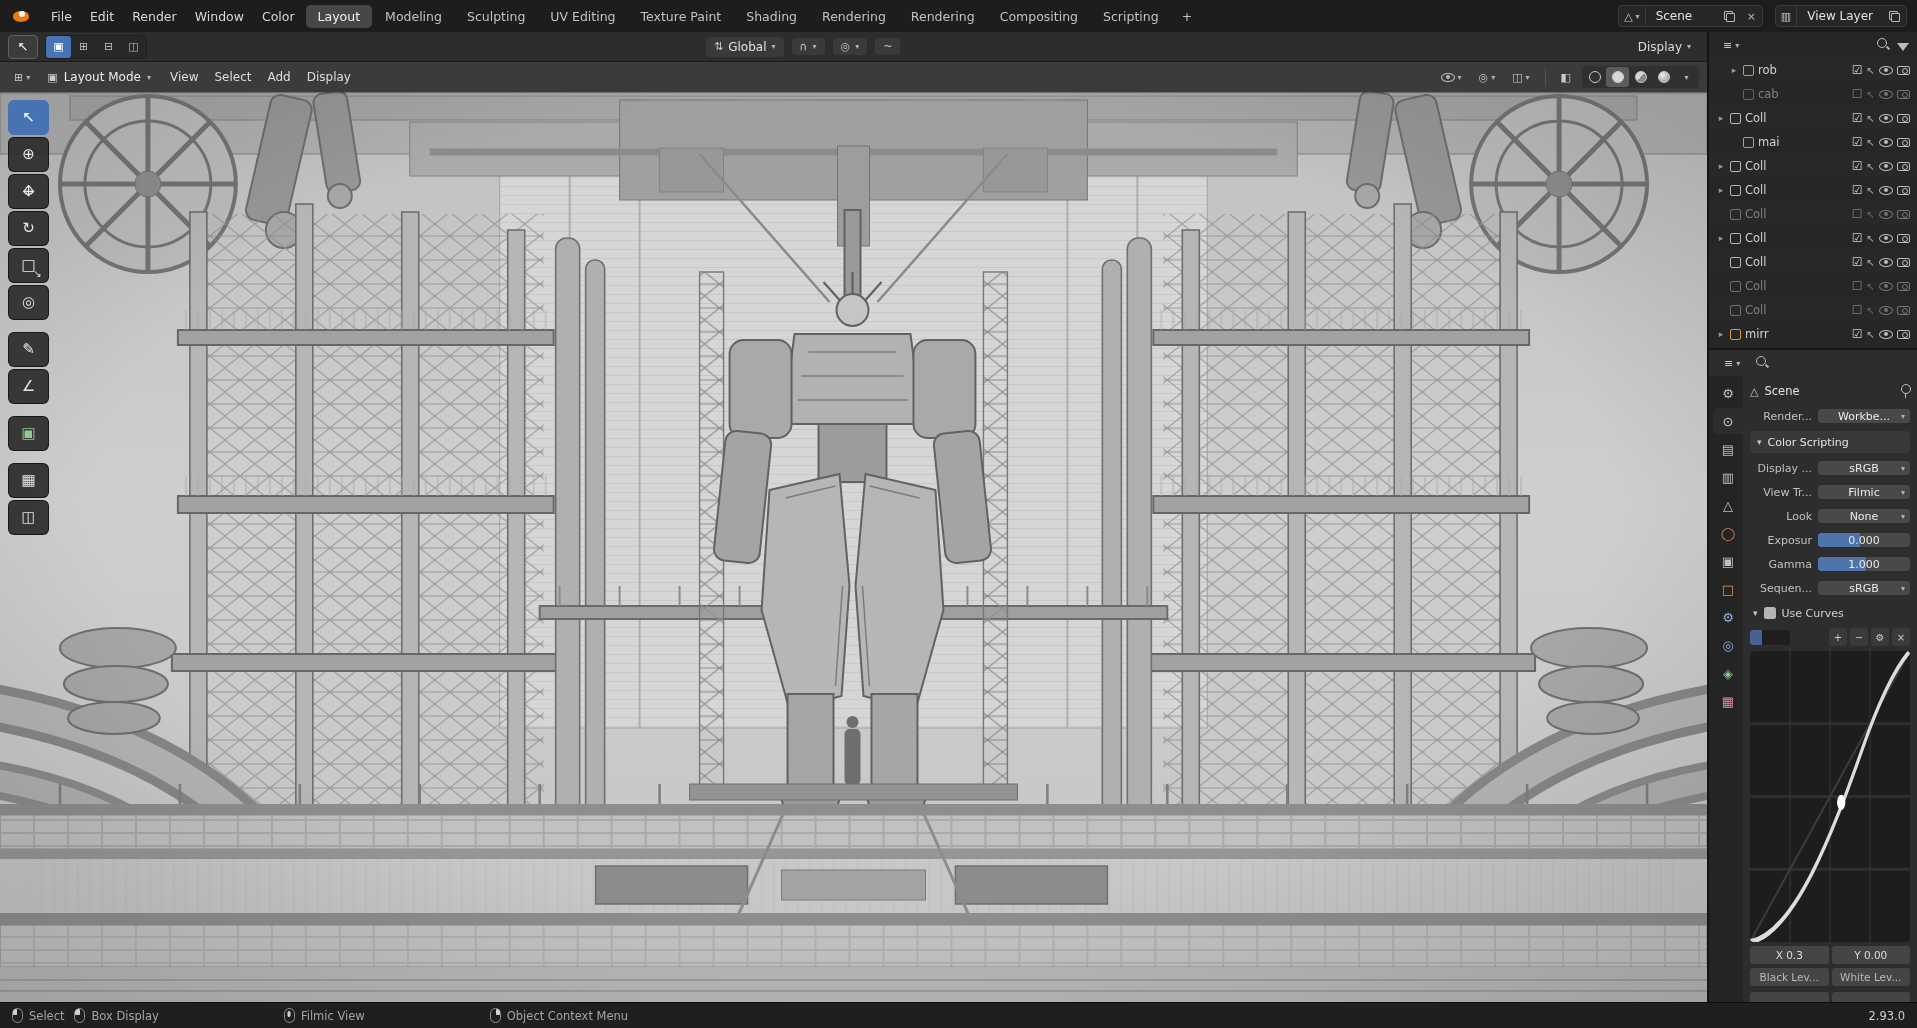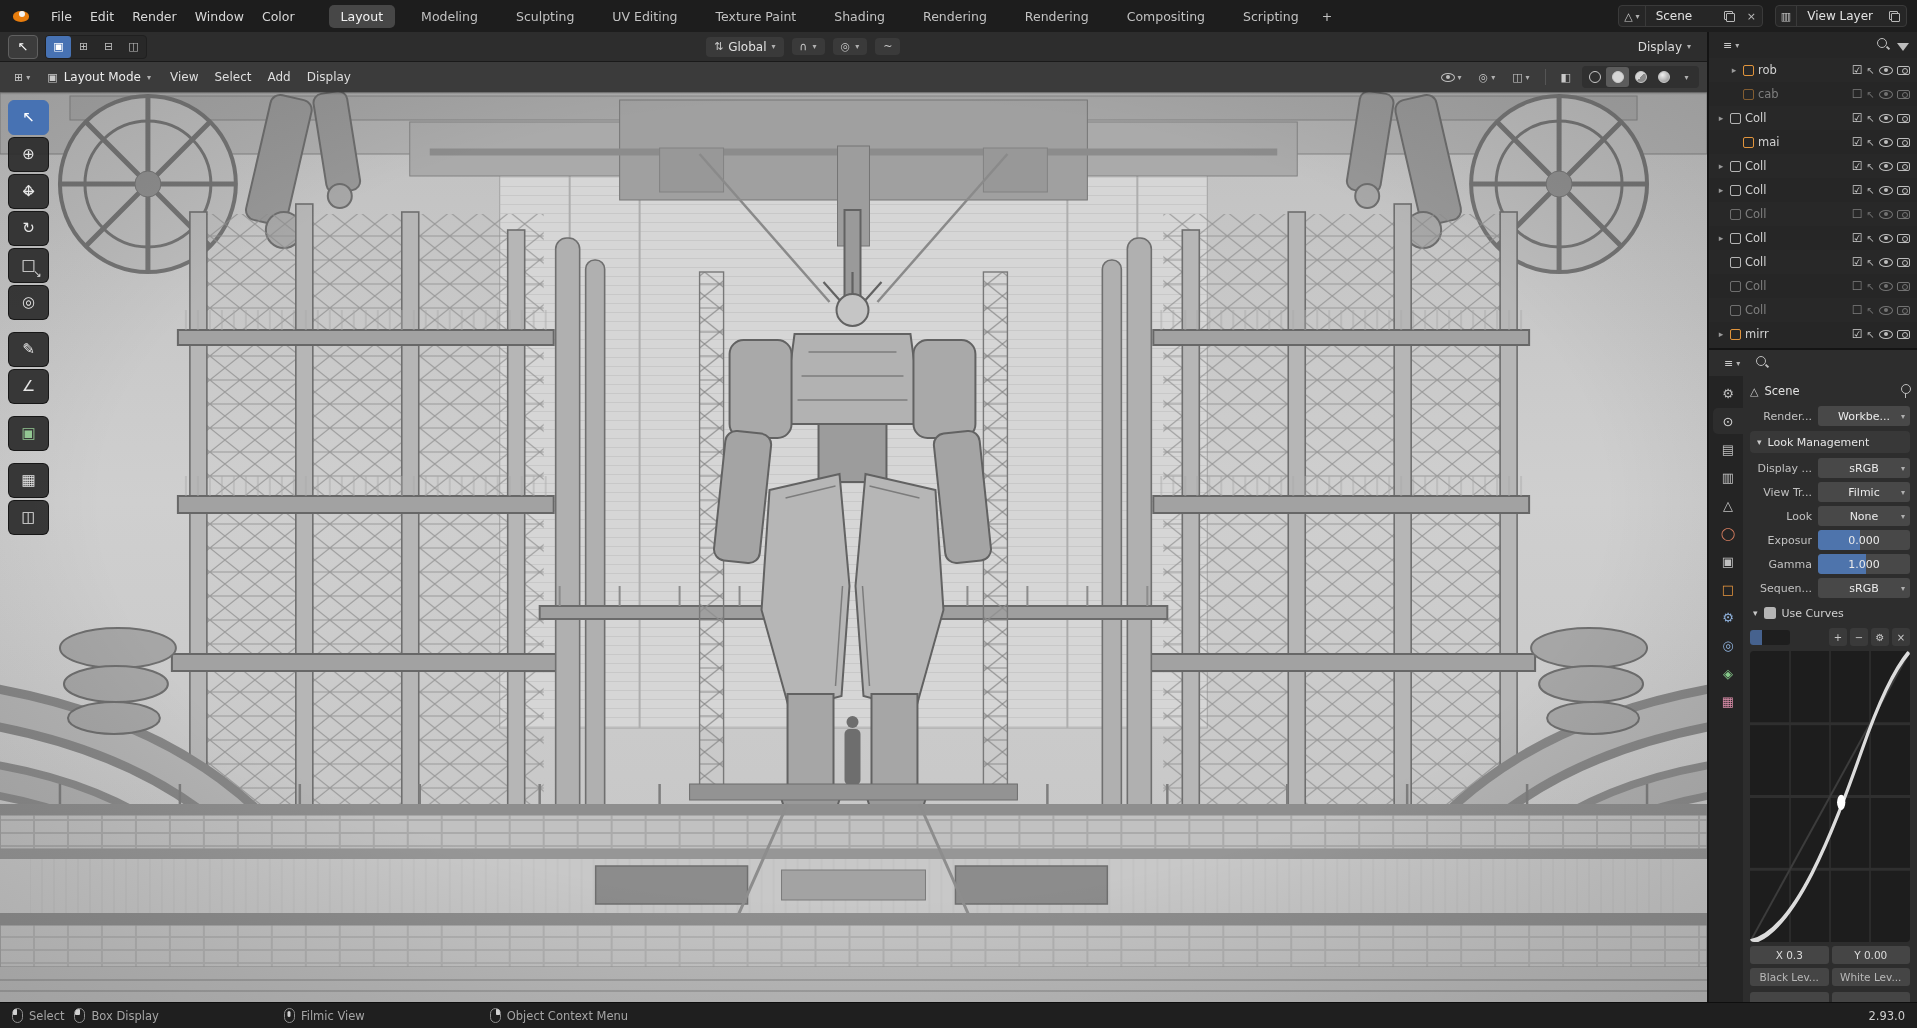--- a/index.html
+++ b/index.html
@@ -8,21 +8,21 @@
 button{font:inherit;color:inherit;background:none;border:none;cursor:default;padding:0}
 .app{width:100%;height:100%;display:flex;flex-direction:column}
 
 
 .topbar{height:32px;flex:0 0 32px;display:flex;align-items:center;padding:0 10px;gap:2px;font-size:12.5px}
 .logo{width:22px;height:16px;position:relative;margin-right:8px;display:inline-block}
 .logo::before{content:"";position:absolute;width:16px;height:11px;background:#e87d0d;border-radius:50%/45%;top:3px;left:3px}
 .logo::after{content:"";position:absolute;width:6px;height:6px;background:#f4f4f4;border-radius:50%;top:3px;left:9px}
 .menus{display:flex}
 .menu-item{padding:4px 9px;border-radius:4px;color:#d8d8d8}
-.ws-tabs{display:flex;margin-left:23px;gap:14px}
+.ws-tabs{display:flex;margin-left:0;gap:1px}
 .ws-tab{padding:4px 12px;border-radius:5px;color:#c2c2c2}
 .ws-tab.active{background:#474747;color:#f2f2f2}
 .ws-add{padding:4px 9px;color:#c2c2c2}
 .topbar-right{margin-left:auto;display:flex;align-items:center;gap:12px}
 .id-block{display:flex;align-items:center;background:#262626;border:1px solid #3a3a3a;border-radius:4px;height:22px}
 .id-ico{display:flex;align-items:center;gap:3px;padding:0 5px;border-right:1px solid #3a3a3a;height:100%}
 .id-name{padding:0 10px;font-size:12px;color:#e2e2e2;min-width:72px}
 .id-btn{padding:0 6px;color:#b9b9b9;font-size:11px;display:flex;align-items:center;height:100%}
 .chev{font-size:8px;color:#b0b0b0}
 .glyph-ico{font-size:11px;color:#c9c9c9;line-height:1}
@@ -105,21 +105,21 @@
 .ptab{width:30px;height:26px;border-radius:5px 0 0 5px;display:flex;align-items:center;justify-content:center;font-size:13px}
 .ptab.active{background:#2d2d2d}
 .pcontent{flex:1;display:flex;flex-direction:column;padding:5px 7px 0;gap:4px;font-size:11px;color:#cfcfcf;min-height:0;overflow:hidden}
 .bc-row{display:flex;align-items:center;gap:6px;height:20px;flex:0 0 20px}
 .bc-label{flex:1;font-size:11.5px;color:#e2e2e2}
 .pin{position:relative;width:10px;height:14px;display:inline-block}
 .pin::before{content:"";position:absolute;left:1px;top:0;width:8px;height:8px;border:1.4px solid #bdbdbd;border-radius:50%}
 .pin::after{content:"";position:absolute;left:4.5px;top:9px;width:1.6px;height:5px;background:#bdbdbd}
 .prow{display:flex;align-items:center;gap:6px;height:22px;flex:0 0 22px}
 .plabel{flex:0 0 62px;text-align:right;color:#c0c0c0;white-space:nowrap;overflow:hidden}
-.pval{flex:1;height:20px;background:#484848;border-radius:3px;display:flex;align-items:center;justify-content:center;position:relative;color:#ebebeb;overflow:hidden}
+.pval{flex:1;height:14px;background:#484848;border-radius:3px;display:flex;align-items:center;justify-content:center;position:relative;color:#ebebeb;overflow:hidden}
 .pval .vtext{position:relative;z-index:2;font-size:11px}
 .pval .chev{position:absolute;right:5px;z-index:2}
 .pval.slider::before{content:"";position:absolute;left:0;top:0;bottom:0;width:var(--fill,0%);background:#4e74ac;border-radius:3px 0 0 3px}
 .panel-hdr{height:22px;flex:0 0 22px;background:#383838;border-radius:4px;display:flex;align-items:center;gap:6px;padding:0 7px;color:#e4e4e4}
 .tri{font-size:9px;color:#c9c9c9}
 .cmrows{display:flex;flex-direction:column;gap:2px}
 .ucrow{display:flex;align-items:center;gap:6px;height:20px;flex:0 0 20px;padding-left:3px}
 .cbox{width:12px;height:12px;background:#b5b5b5;border-radius:2.5px;display:inline-block}
 .curve-tools{display:flex;align-items:center;gap:3px;flex:0 0 20px}
 .chanbox{width:40px;height:15px;background:#1e1e1e;border-radius:3px;overflow:hidden;display:flex}
@@ -672,21 +672,21 @@
             </div>
             <div class="prow">
               <span class="plabel">Render...</span>
               <button class="pval">
                 <span class="vtext">Workbe...</span>
                 <span class="chev">▾</span>
               </button>
             </div>
             <div class="panel-hdr">
               <span class="tri">▾</span>
-              <span>Look Management</span>
+              <span>Color Scripting</span>
             </div>
             <div class="cmrows">
 
                 <div class="prow">
                   <span class="plabel">Display ...</span>
                   <button class="pval dropdown">
                     <span class="vtext">sRGB</span>
                     <span class="chev">▾</span>
                   </button>
                 </div>

